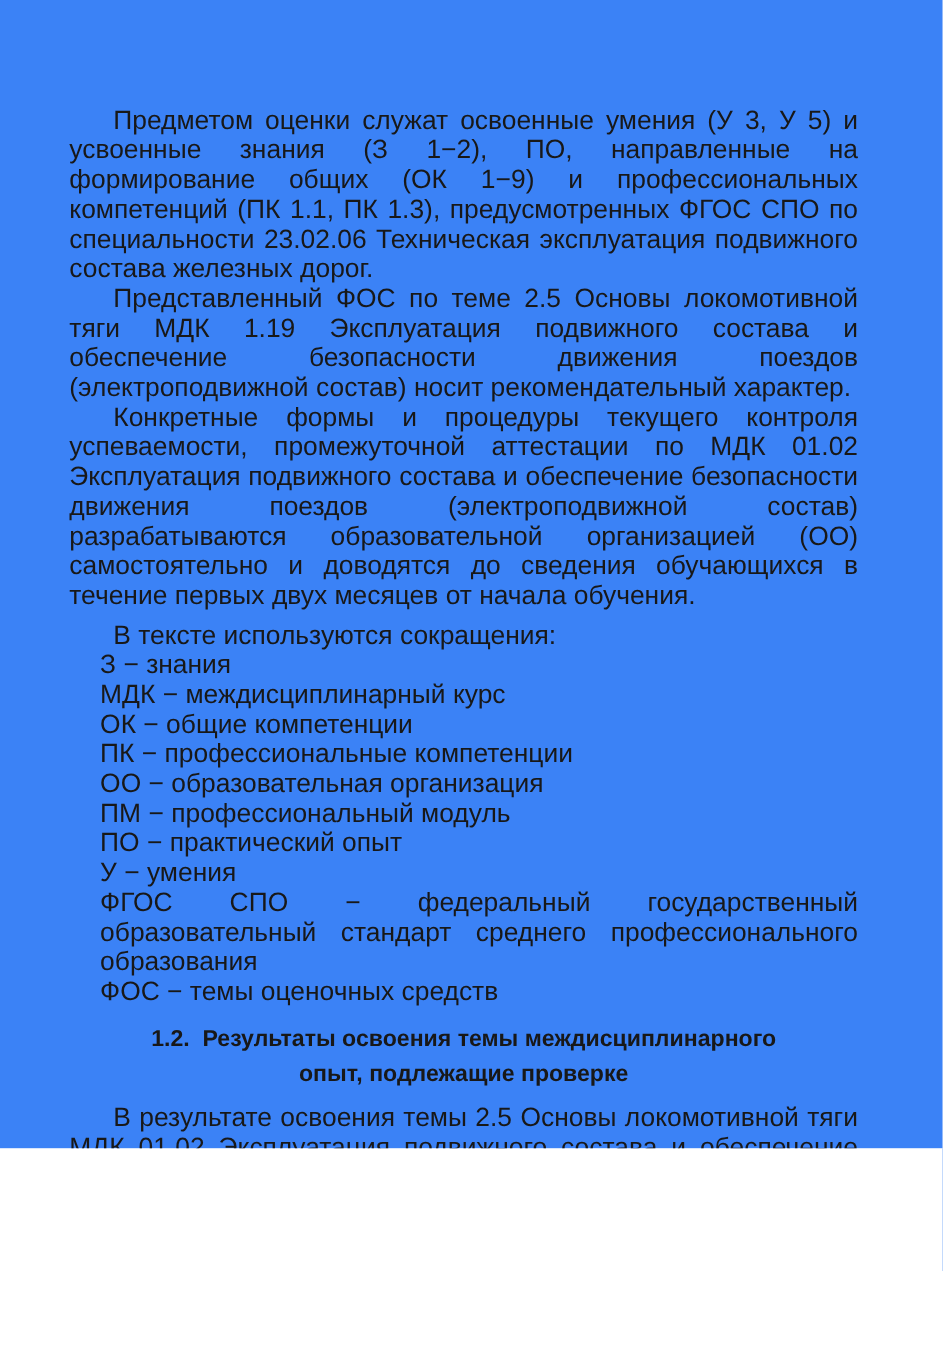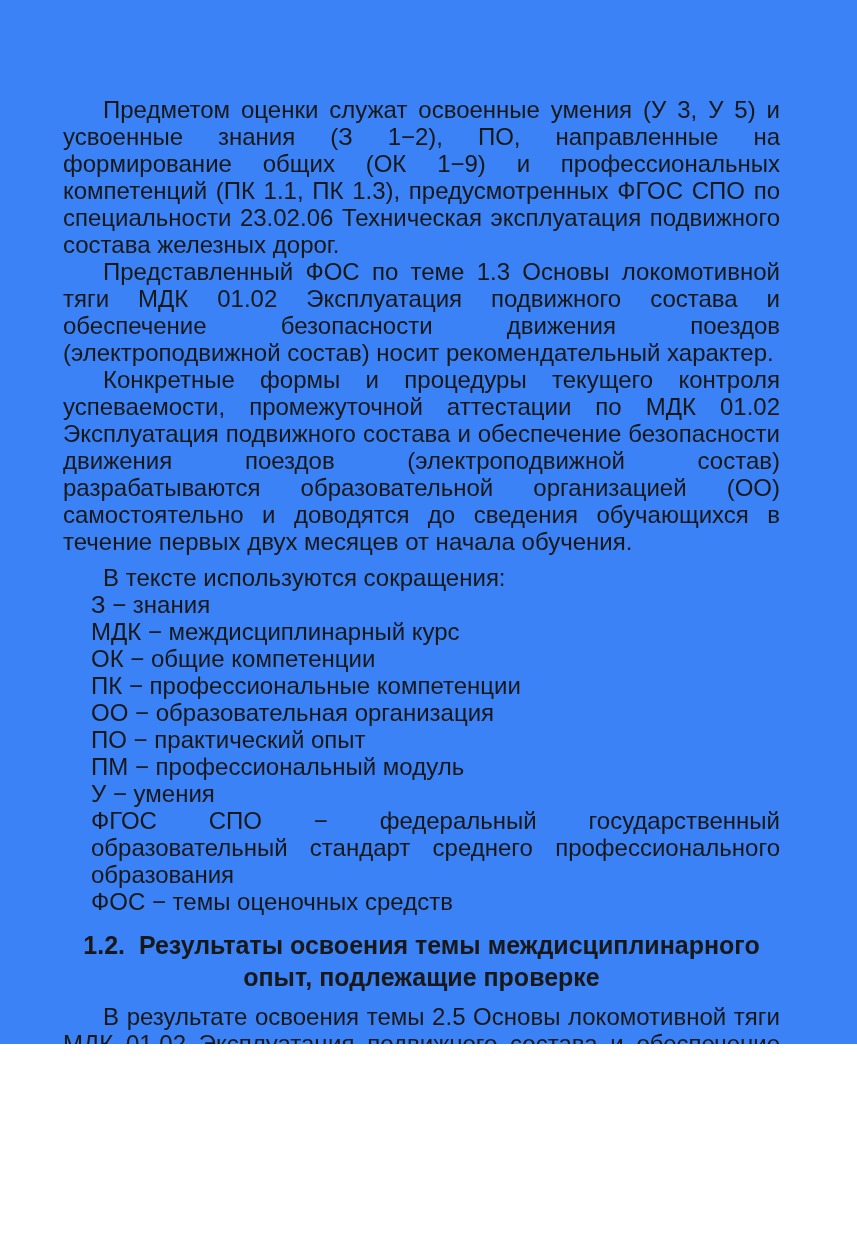--- a/index.html
+++ b/index.html
@@ -25,21 +25,21 @@
   }
   .para {
     margin: 0;
     text-indent: 40px;
   }
   .abbr-block { margin-top: 9px; }
   .abbr-intro { margin: 0; text-indent: 40px; }
   .abbr-item { text-indent: 0; text-align: justify; margin-left: 28px; }
   .heading {
     margin: 14px 0 10px 0;
-    font-size: 25px;
+    font-size: 21px;
     line-height: 32px;
     font-weight: bold;
     text-align: center;
     text-indent: 0;
   }
   .heading-line { display: block; }
   .folio {
     position: absolute;
     left: 741px;
     top: 1130px;
@@ -48,33 +48,33 @@
     color: #181818;
   }
 </style>
 </head>
 <body>
 
 <div class="page">
   <main class="text-column">
 
     <p class="para">Предметом оценки служат освоенные умения (У 3, У 5) и усвоенные знания (З 1−2), ПО, направленные на формирование общих (ОК 1−9) и профессиональных компетенций (ПК 1.1, ПК 1.3), предусмотренных ФГОС СПО по специальности 23.02.06 Техническая эксплуатация подвижного состава железных дорог.</p>
-    <p class="para">Представленный ФОС по теме 1.3 Основы локомотивной тяги МДК 01.02 Эксплуатация подвижного состава и обеспечение безопасности движения поездов (электроподвижной состав) носит рекомендательный характер.</p>
+    <p class="para">Представленный ФОС по теме 2.5 Основы локомотивной тяги МДК 1.19 Эксплуатация подвижного состава и обеспечение безопасности движения поездов (электроподвижной состав) носит рекомендательный характер.</p>
     <p class="para">Конкретные формы и процедуры текущего контроля успеваемости, промежуточной аттестации по МДК 01.02 Эксплуатация подвижного состава и обеспечение безопасности движения поездов (электроподвижной состав) разрабатываются образовательной организацией (ОО) самостоятельно и доводятся до сведения обучающихся в течение первых двух месяцев от начала обучения.</p>
 
     <div class="abbr-block">
       <p class="abbr-intro">В тексте используются сокращения:</p>
 
       <div class="abbr-item"><span>З</span> <span>−</span> <span>знания</span></div>
       <div class="abbr-item"><span>МДК</span> <span>−</span> <span>междисциплинарный курс</span></div>
       <div class="abbr-item"><span>ОК</span> <span>−</span> <span>общие компетенции</span></div>
       <div class="abbr-item"><span>ПК</span> <span>−</span> <span>профессиональные компетенции</span></div>
       <div class="abbr-item"><span>ОО</span> <span>−</span> <span>образовательная организация</span></div>
+      <div class="abbr-item"><span>ПМ</span> <span>−</span> <span>профессиональный модуль</span></div>
       <div class="abbr-item"><span>ПО</span> <span>−</span> <span>практический опыт</span></div>
-      <div class="abbr-item"><span>ПМ</span> <span>−</span> <span>профессиональный модуль</span></div>
       <div class="abbr-item"><span>У</span> <span>−</span> <span>умения</span></div>
       <div class="abbr-item"><span>ФГОС СПО</span> <span>−</span> <span>федеральный государственный образовательный стандарт среднего профессионального образования</span></div>
       <div class="abbr-item"><span>ФОС</span> <span>−</span> <span>темы оценочных средств</span></div>
     </div>
 
     <h2 class="heading">
       <span class="heading-line">1.2.&nbsp; Результаты освоения темы междисциплинарного</span>
       <span class="heading-line">опыт, подлежащие проверке</span>
     </h2>
 

